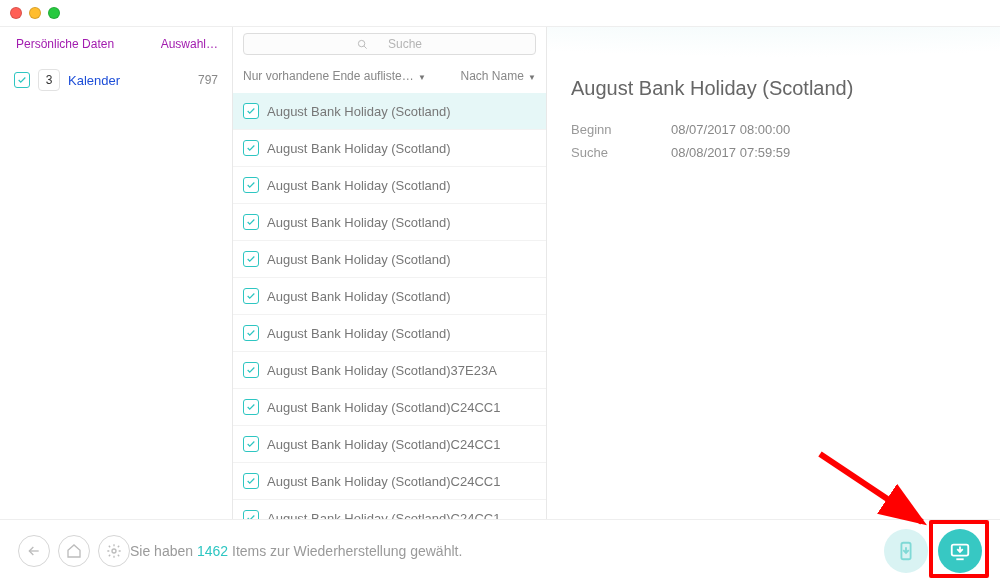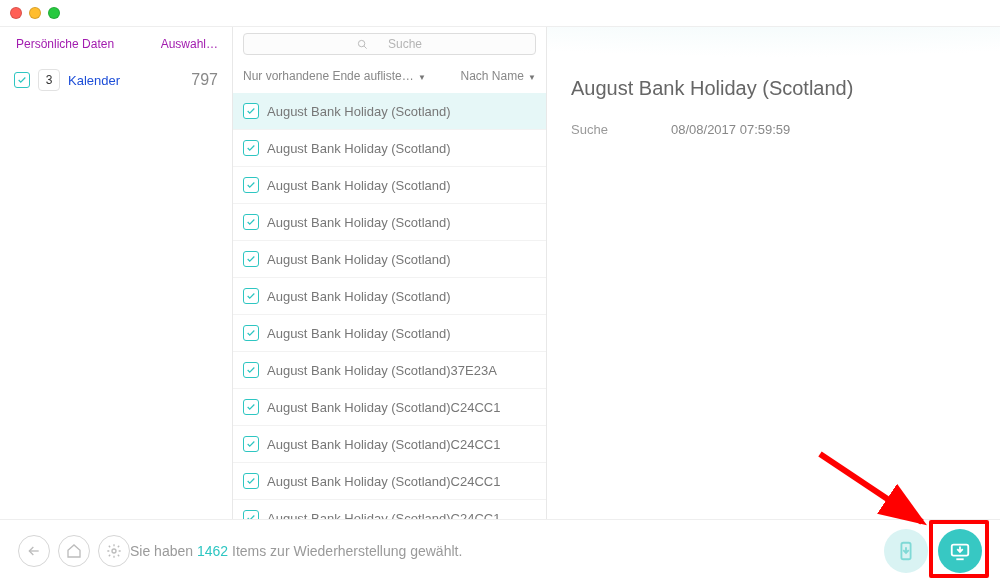--- a/index.html
+++ b/index.html
@@ -13,21 +13,21 @@
 .traffic.green { background: #27c93f; }
 
 .main { flex: 1; display: flex; border-top: 1px solid #eee; min-height: 0; }
 
 .sidebar { width: 233px; border-right: 1px solid #e8e8e8; }
 .sidebar-header { display: flex; justify-content: space-between; padding: 10px 14px 10px 16px; color: #a21caf; font-size: 12px; }
 .sidebar-row { display: flex; align-items: center; padding: 8px 14px 8px 14px; }
 .cal-icon { width: 22px; height: 22px; background: #fff; border: 1px solid #e2e2e2; border-radius: 4px; margin-right: 8px; display: flex; flex-direction: column; align-items: center; justify-content: center; font-size: 7px; color: #aaa; line-height:1; }
 .cal-icon .num { font-size: 12px; color: #333; }
 .sidebar-row .label { flex: 1; color: #1d4ed8; }
-.sidebar-row .count { color: #888; font-size: 16px; }
+.sidebar-row .count { color: #888; font-size: 12px; }
 
 .middle { width: 314px; border-right: 1px solid #e8e8e8; display: flex; flex-direction: column; min-height: 0; }
 .search-wrap { padding: 6px 10px 2px; }
 .search { width: 100%; height: 22px; border: 1px solid #ddd; border-radius: 4px; background: #fcfcfc; display: flex; align-items: center; justify-content: center; color: #b5b5b5; font-size: 12px; gap: 20px; }
 .filter-row { display: flex; align-items: center; padding: 12px 10px 10px; color: #888; font-size: 12px; gap: 12px; white-space: nowrap; }
 .filter-row .f1 { flex: 1; overflow: hidden; text-overflow: ellipsis; }
 .chev { font-size: 8px; color: #777; margin-left: 2px; }
 
 .item-list { flex: 1; overflow-y: hidden; }
 .item { display: flex; align-items: center; padding: 10px 10px; border-bottom: 1px solid #f2f2f2; color: #777; font-size: 13px; }
@@ -202,20 +202,24 @@
             <span class="txt">August Bank Holiday (Scotland)C24CC1</span>
           </div>
         </div>
     </section>
 
     <section class="detail">
       <div class="bg-curve"></div>
       <div class="detail-title">August Bank Holiday (Scotland)</div>
       <div id="detail-rows">
           <div class="detail-row">
+            <span class="k">Beginn</span>
+            <span class="v">08/07/2017 08:00:00</span>
+          </div>
+          <div class="detail-row">
             <span class="k">Suche</span>
             <span class="v">08/08/2017 07:59:59</span>
           </div>
         </div>
     </section>
   </div>
 
   <footer class="footer">
     <div class="nav-btns">
       <div class="circ-btn">

